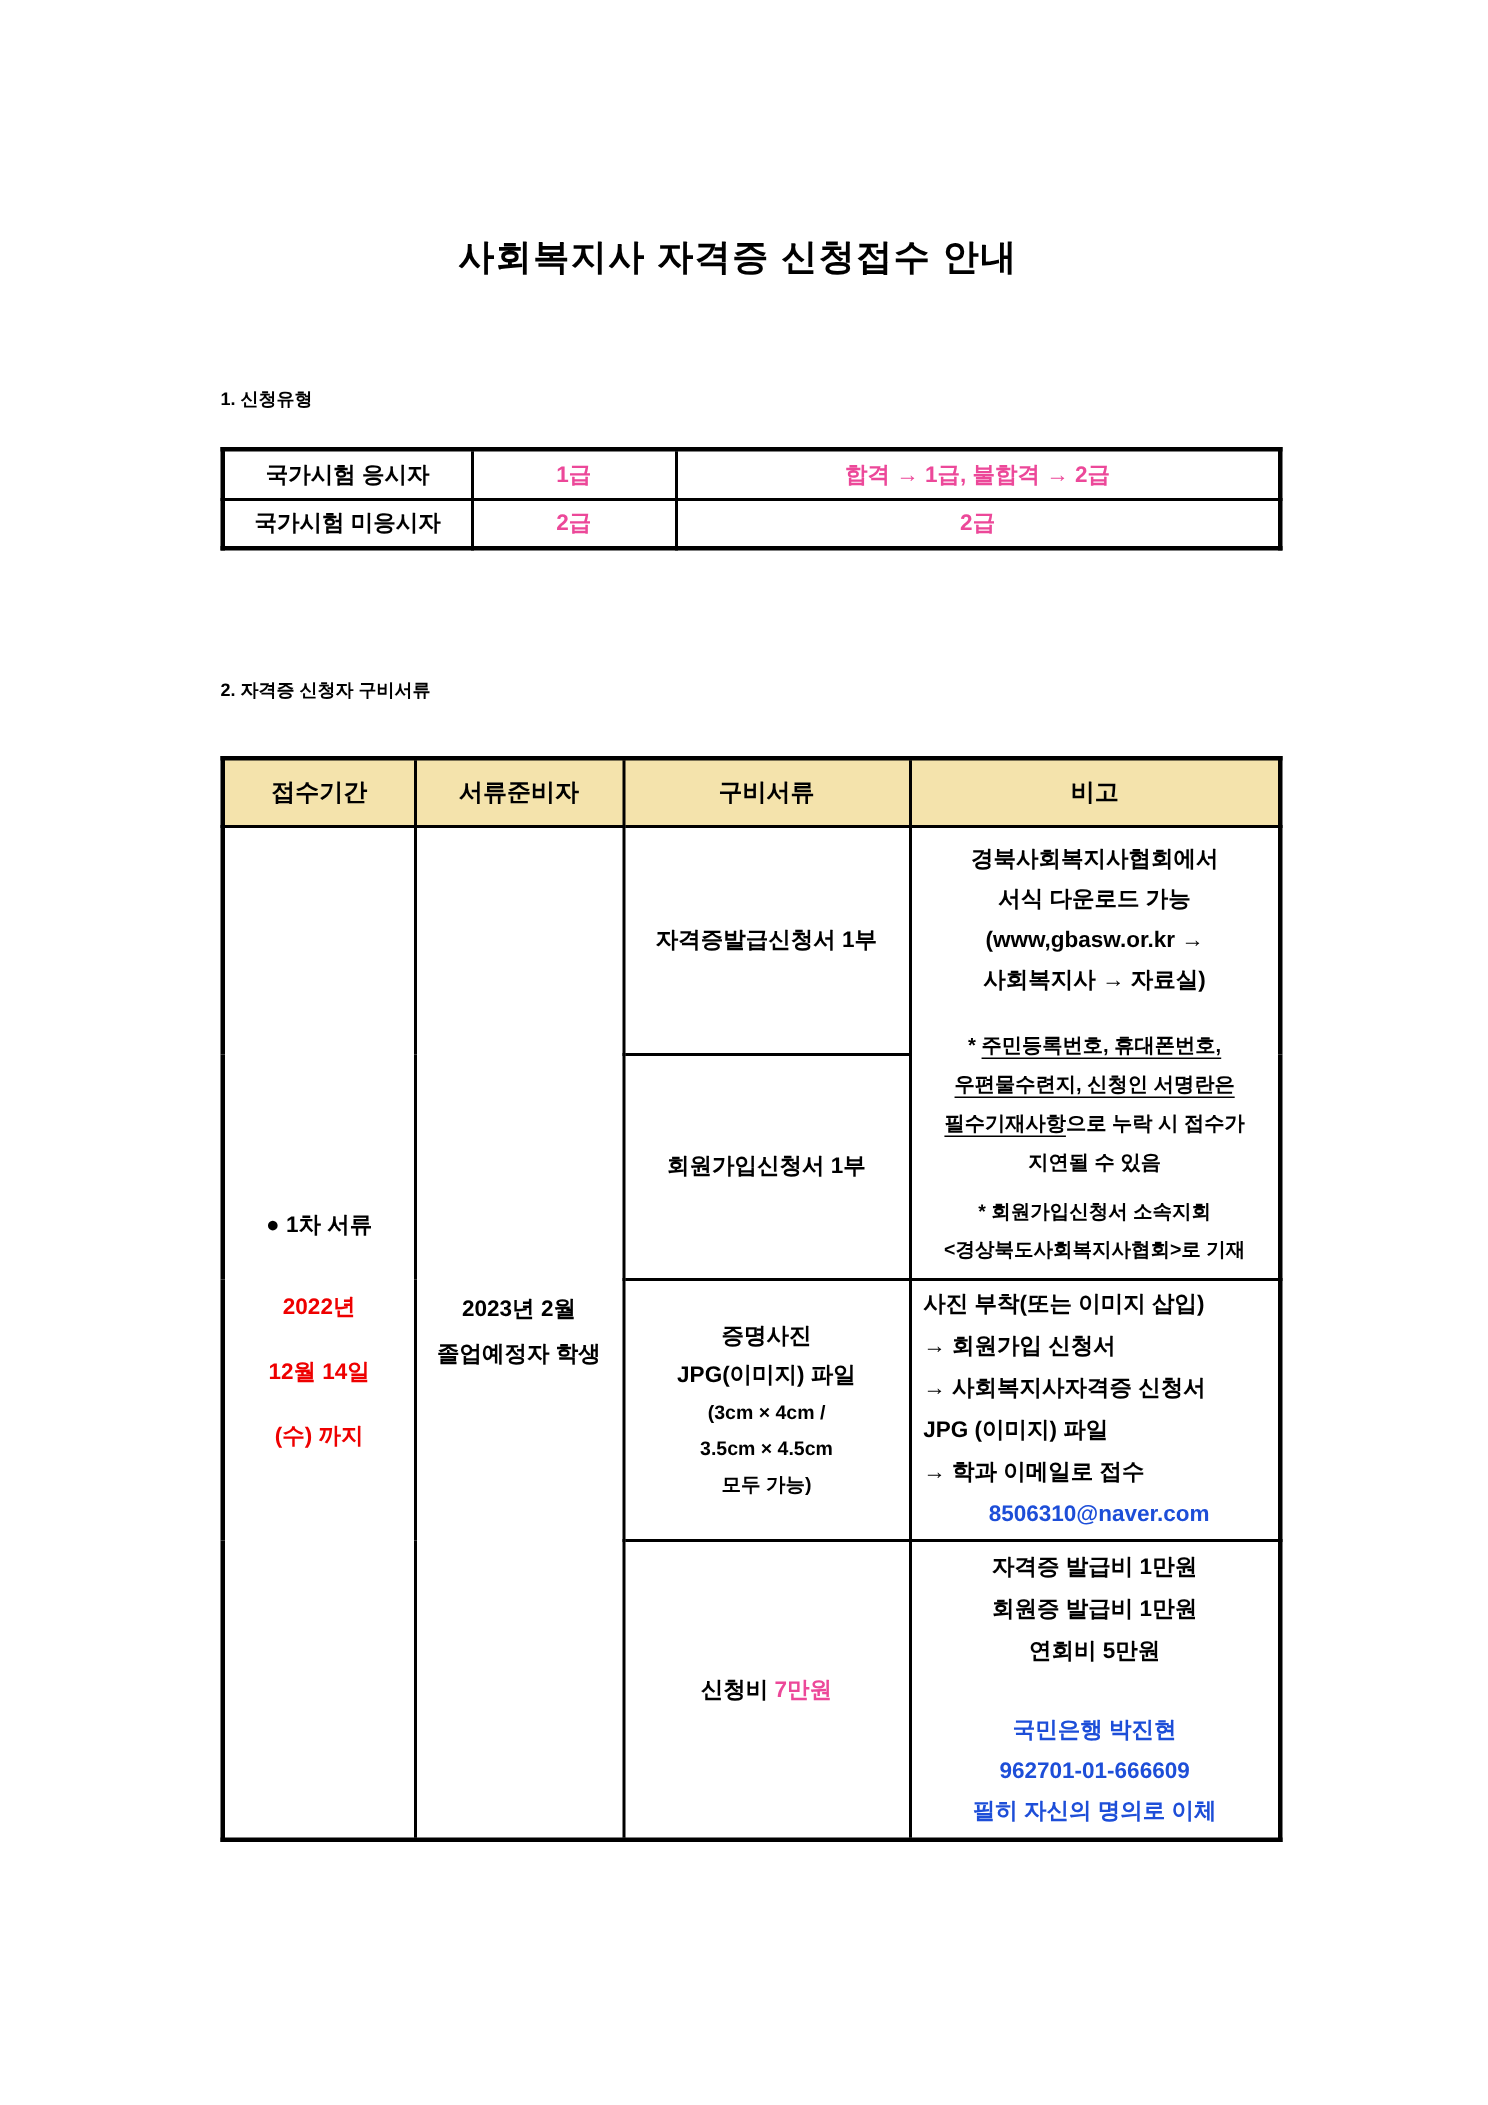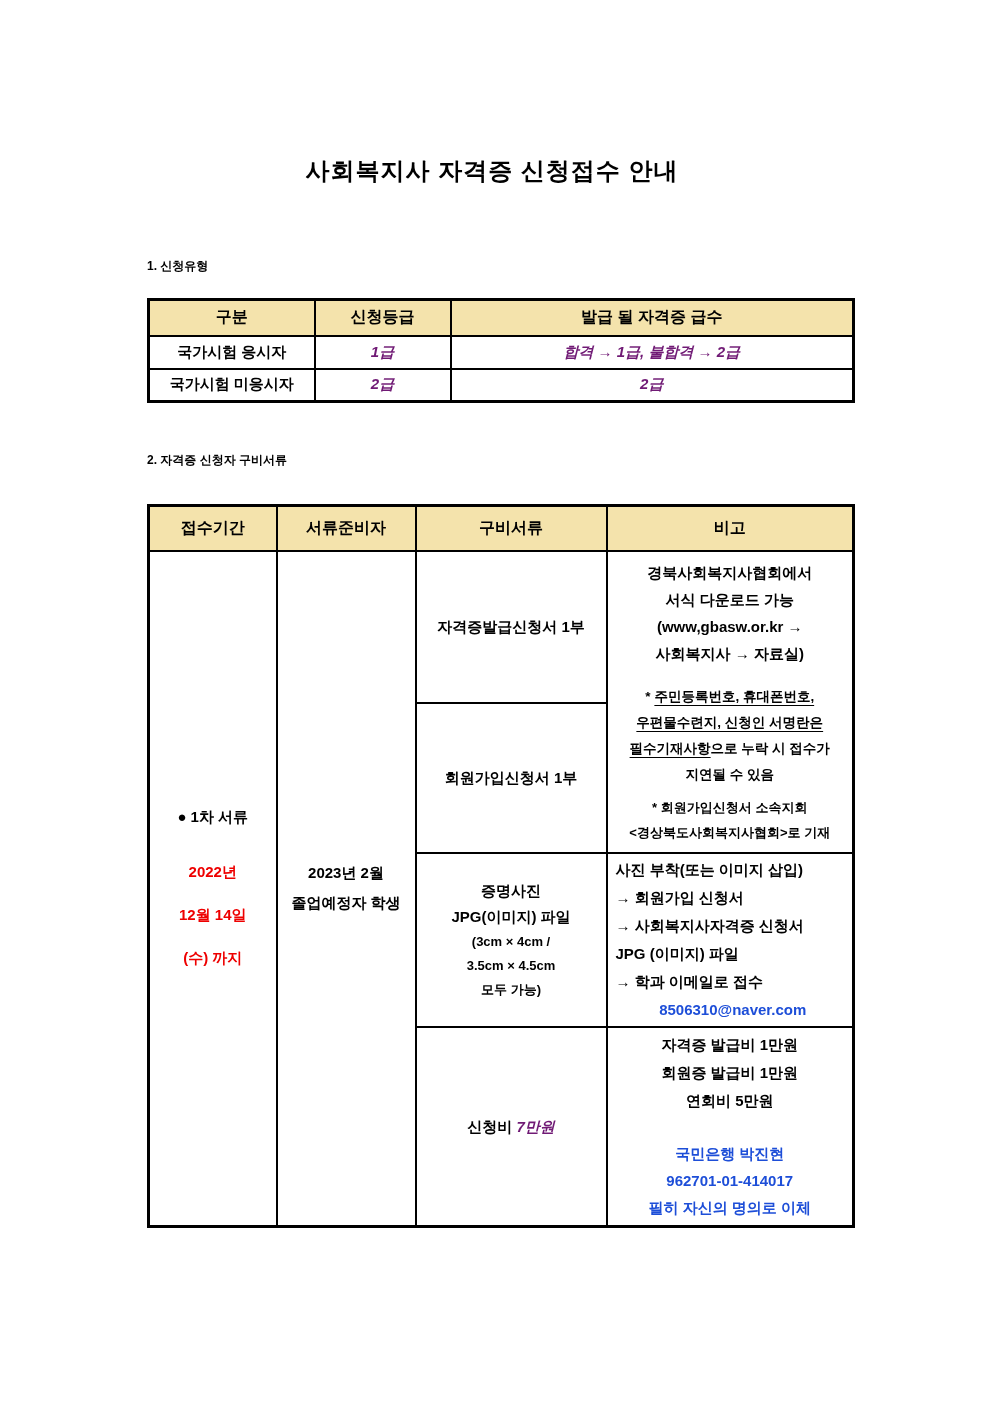--- a/index.html
+++ b/index.html
@@ -59,21 +59,21 @@
   }
   .t2 th { height: 45px; }
   .t2 td {
     text-align: center;
     vertical-align: middle;
     font-size: 15px;
     font-weight: 600;
     line-height: 27px;
     padding: 2px;
   }
-  .red  { color: #701a75; font-style: italic; }
+  .red  { color: #ec4899; }
   .blue { color: #1d4ed8; }
   .u { text-decoration: underline; text-underline-offset: 4px; }
 
   .period-label { margin-bottom: 26px; }
   .deadline-line { line-height: 31px; color: #EE0000; margin-top: 12px; }
   .preparer-line { line-height: 30px; }
 
   .dl-line { line-height: 27px; }
   .note1 { margin-top: 17px; font-size: 13.5px; line-height: 26px; }
   .note2 { margin-top: 7px; font-size: 13px; line-height: 25px; }
@@ -98,25 +98,20 @@
 
   <div class="sec-heading sec1">1. 신청유형</div>
 
   <table class="t1">
     <colgroup>
         <col style="width:166px">
         <col style="width:136px">
         <col style="width:403px">
       </colgroup>
     <tbody>
-        <tr>
-      <th>구분</th>
-      <th>신청등급</th>
-      <th>발급 될 자격증 급수</th>
-    </tr>
     <tr>
       <td>국가시험 응시자</td>
       <td class="red">1급</td>
       <td class="red">합격 → 1급, 불합격 → 2급</td>
     </tr>
     <tr>
       <td>국가시험 미응시자</td>
       <td class="red">2급</td>
       <td class="red">2급</td>
     </tr>
@@ -201,21 +196,21 @@
       <td>
         <span>신청비</span>
         <span class="red">7만원</span>
       </td>
       <td>
         <div class="fee-line">자격증 발급비 1만원</div>
         <div class="fee-line">회원증 발급비 1만원</div>
         <div class="fee-line">연회비 5만원</div>
         <div class="bank-block blue">
           <div class="bank-line">국민은행 박진현</div>
-          <div class="bank-line">962701-01-414017</div>
+          <div class="bank-line">962701-01-666609</div>
           <div class="bank-line">필히 자신의 명의로 이체</div>
         </div>
       </td>
     </tr>
   </tbody>
     </table>
 
 </div>
 
 </body></html>

